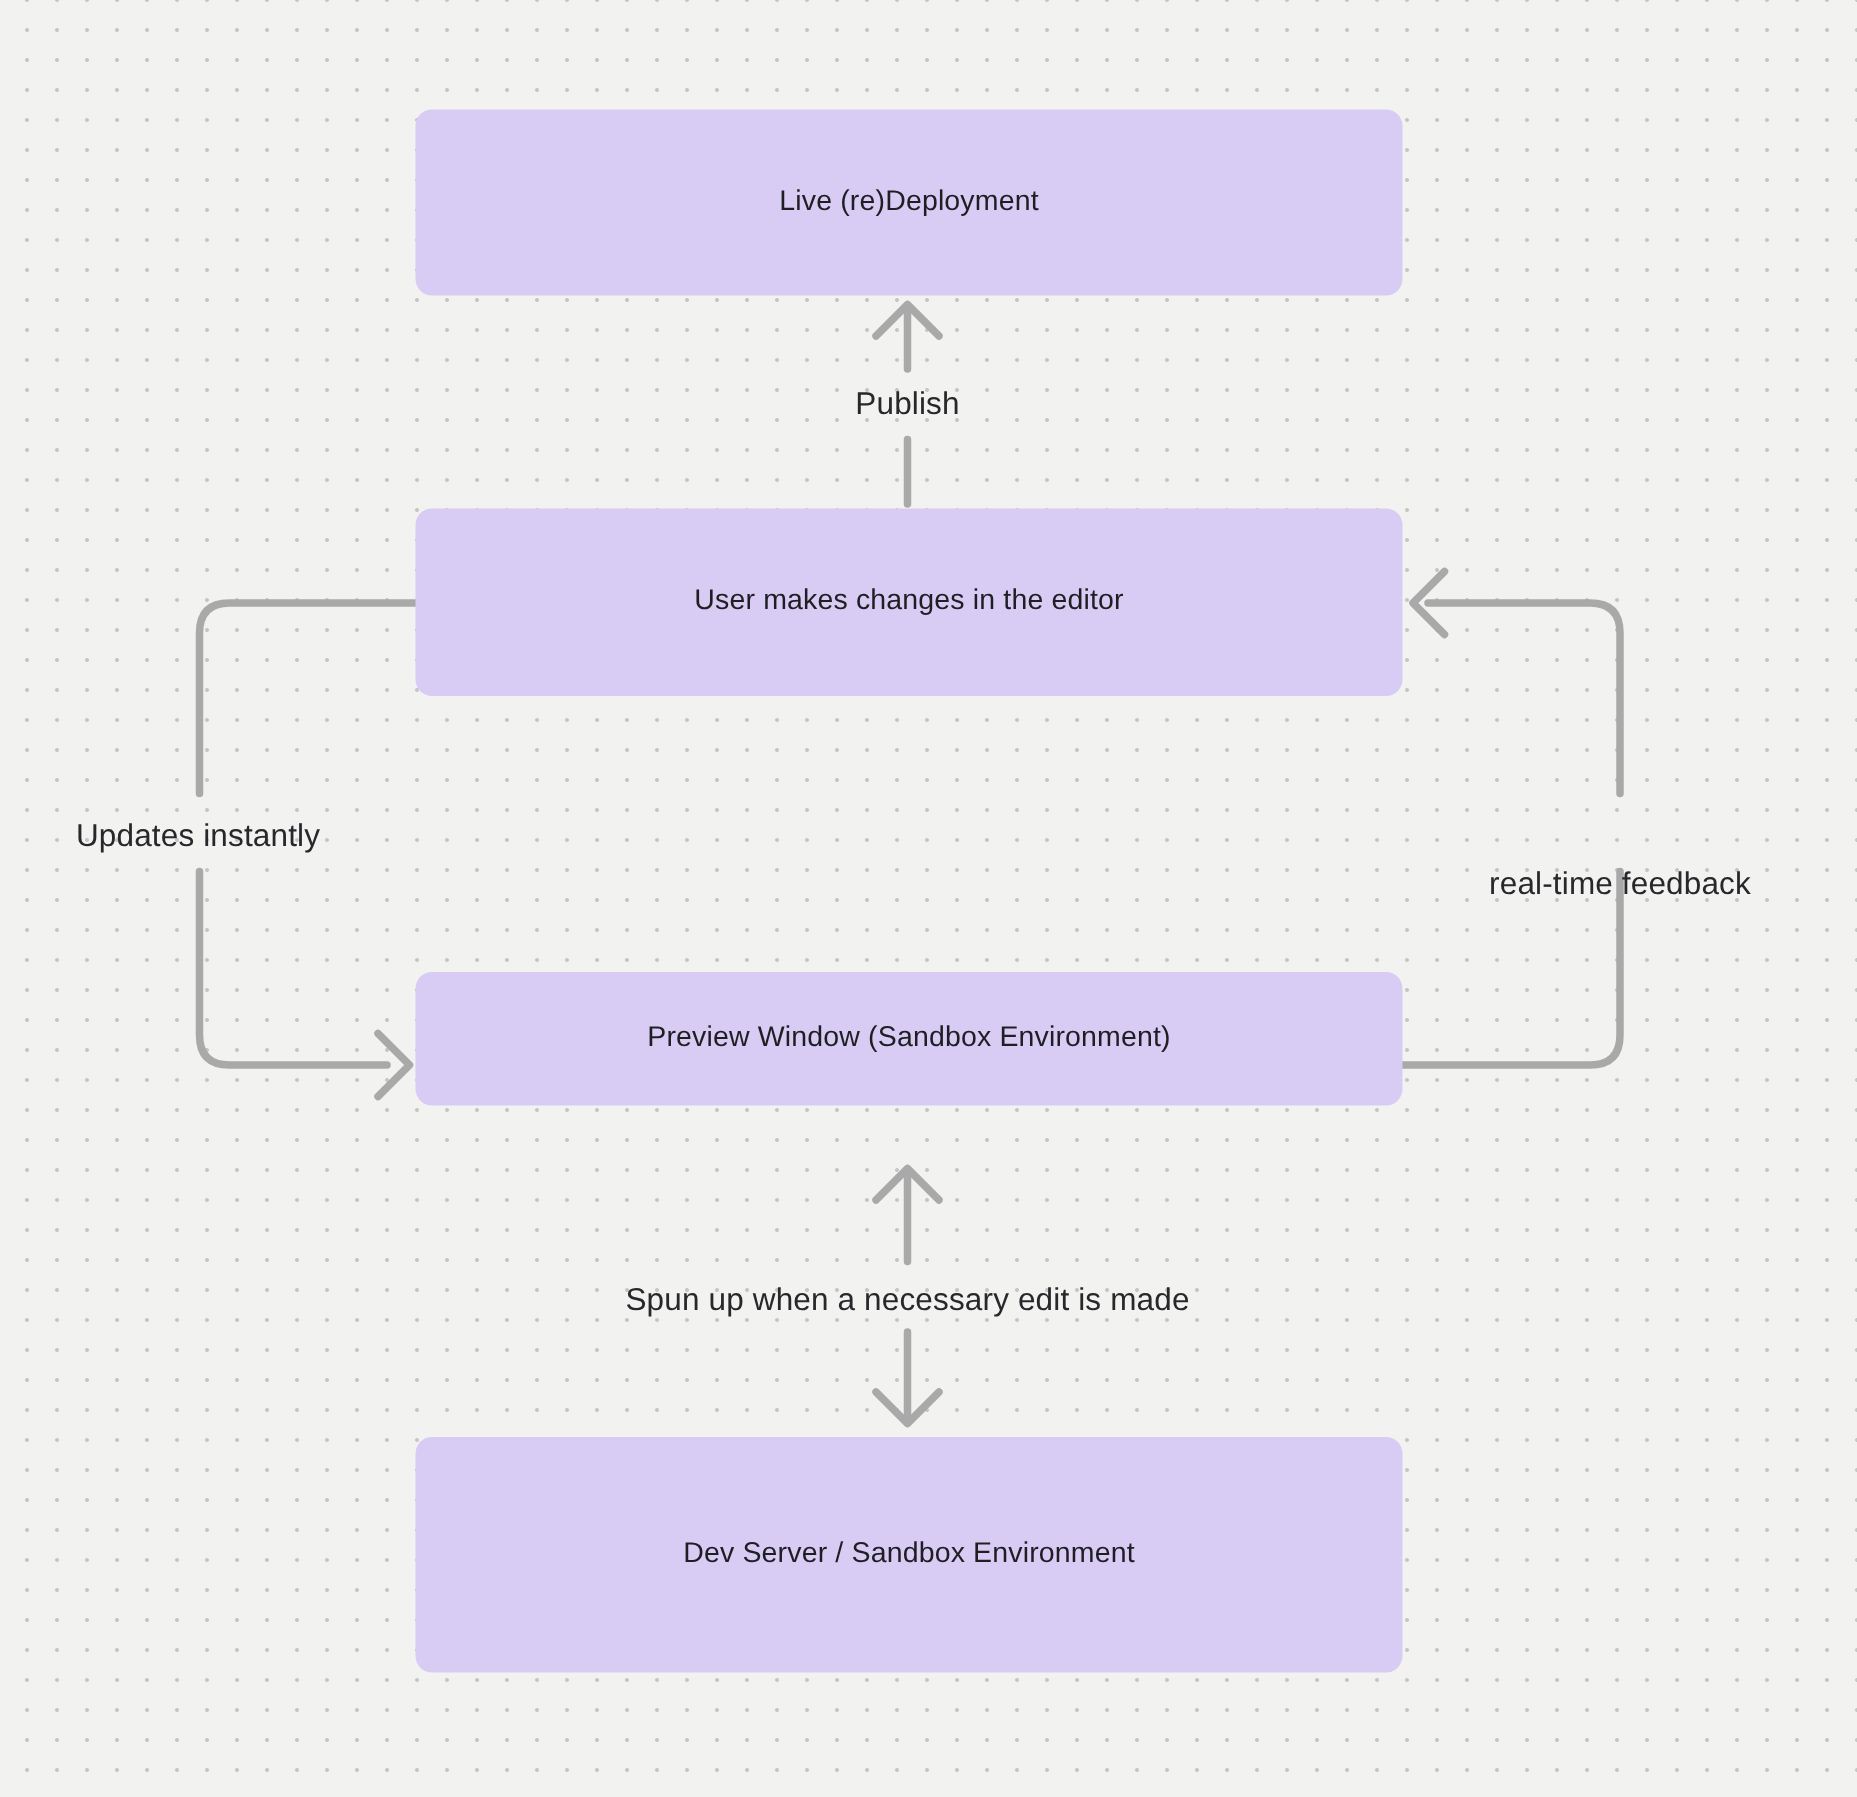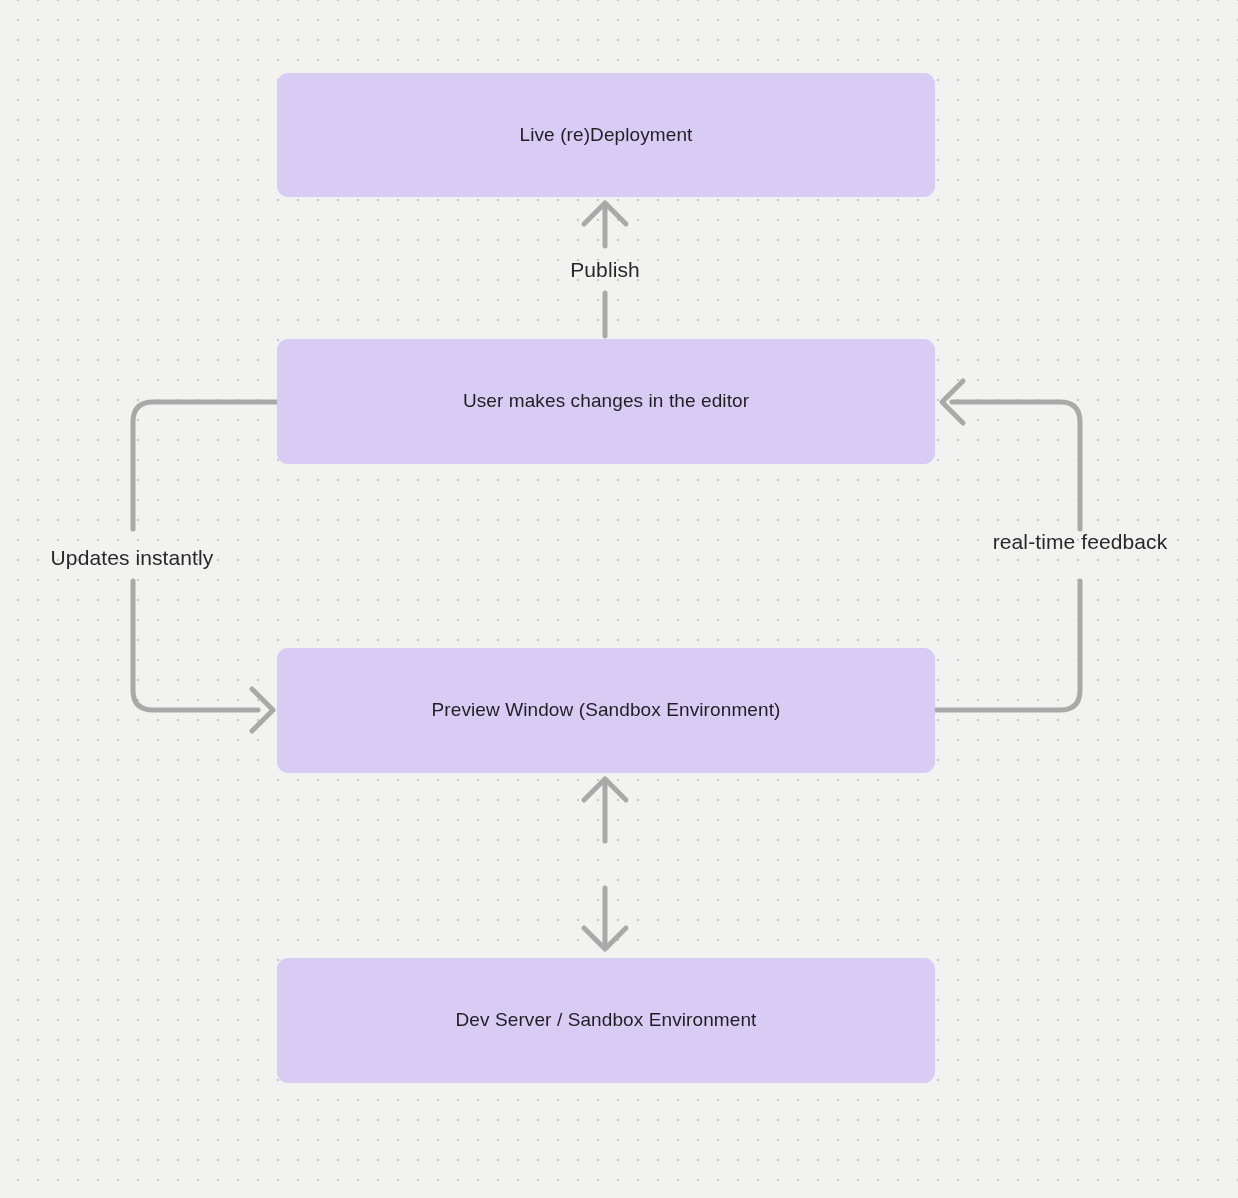--- a/index.html
+++ b/index.html
@@ -97,28 +97,29 @@
   </svg>
 
   <div class="node" style="left:277px; top:73px; height:124px;align-items:center;">
     <span class="node-label">Live (re)Deployment</span>
   </div>
 
   <div class="node" style="left:277px; top:339px; height:125px;">
     <span class="node-label">User makes changes in the editor</span>
   </div>
 
-  <div class="node" style="left:277px; top:648px; height:125px;">
+  <div class="node" style="left:277px; top:648px; height:89px;">
     <span class="node-label">Preview Window (Sandbox Environment)</span>
   </div>
 
-  <div class="node" style="left:277px; top:958px; height:125px;">
+  <div class="node" style="left:277px; top:958px; height:157px;">
     <span class="node-label">Dev Server / Sandbox Environment</span>
   </div>
 
   <div class="edge-label" style="left:605px; top:270px;">Publish</div>
 
   <div class="edge-label" style="left:132px; top:558px;text-align:right;">Updates instantly</div>
 
-  <div class="edge-label" style="left:1080px; top:542px;">real-time feedback</div>
+  <div class="edge-label" style="left:1080px; top:590px;">real-time feedback</div>
 
+  <div class="edge-label" style="left:605px; top:867px;">Spun up when a necessary edit is made</div>
 
 </div>
 
 </body></html>

